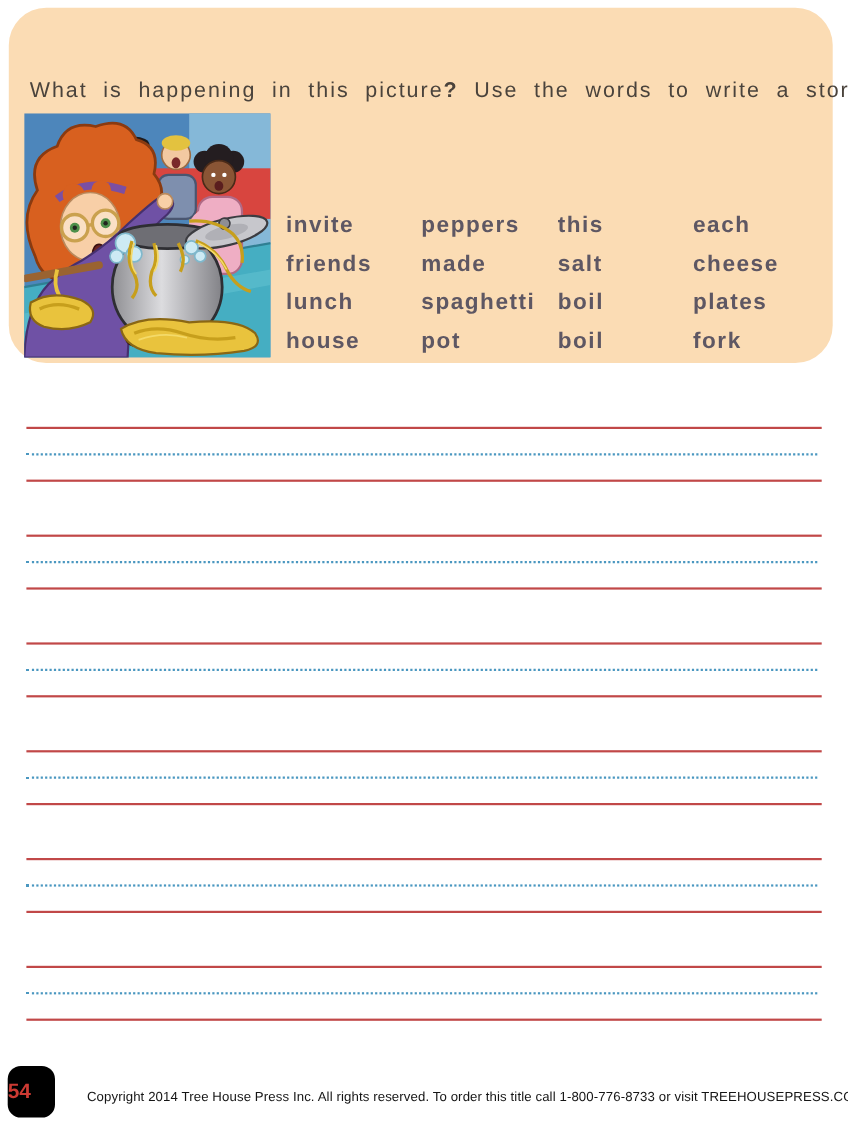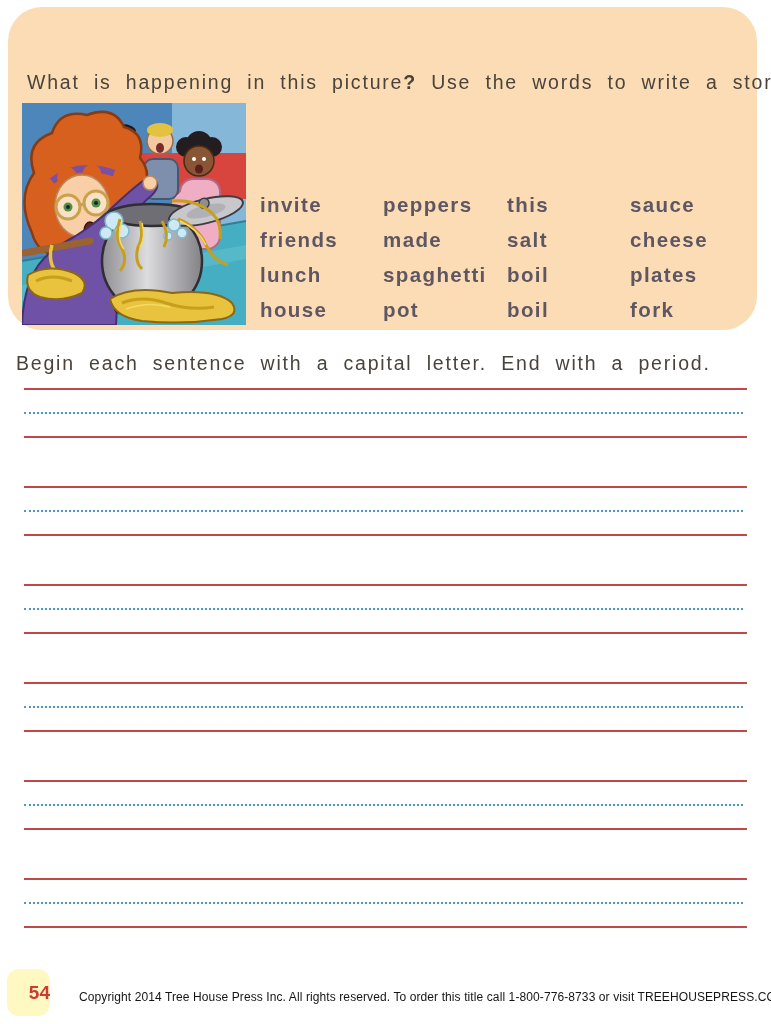--- a/index.html
+++ b/index.html
@@ -36,22 +36,22 @@
   .begin{position:absolute;left:16px;top:352px;width:740px;white-space:nowrap;}
   .line-sets{position:absolute;left:24px;top:388px;width:723px;}
   .line-set{position:relative;height:50px;margin-bottom:48px;}
   .rl{position:absolute;left:0;right:0;height:2px;background:#c14848;}
   .rl.top{top:0;}
   .rl.bot{top:48px;}
   .dl{position:absolute;left:0;right:4px;top:24px;height:0;border-top:2px dotted #4a97c0;}
   
   .page-badge{
     position:absolute;left:7px;top:969px;width:43px;height:47px;
-    background:#fef9c3;border-radius:12px;
-    display:flex;align-items:center;justify-content:flex-end;
+    background:#000000;border-radius:12px;
+    display:flex;align-items:center;justify-content:flex-start;
     font-size:19px;font-weight:600;color:#cc3a33;
   }
   .copyright{
     position:absolute;left:79px;top:990px;width:680px;
     font-size:12px;color:#151515;letter-spacing:.1px;white-space:nowrap;
   }
 </style>
 </head>
 <body>
 
@@ -163,40 +163,39 @@
           <path d="M104,206 q22,-8 44,-2"></path>
         </g>
       </svg>
     </div>
 
 
     <div class="word-grid">
       <span class="word">invite</span>
       <span class="word">peppers</span>
       <span class="word">this</span>
-      <span class="word">sauce</span>
+      <span class="word">each</span>
 
       <span class="word">friends</span>
       <span class="word">made</span>
       <span class="word">salt</span>
       <span class="word">cheese</span>
 
       <span class="word">lunch</span>
       <span class="word">spaghetti</span>
       <span class="word">boil</span>
       <span class="word">plates</span>
 
       <span class="word">house</span>
       <span class="word">pot</span>
       <span class="word">boil</span>
       <span class="word">fork</span>
     </div>
   </div>
 
-  <div class="begin hand">Begin each sentence with a capital letter. End with a period.</div>
 
   <div class="line-sets">
     <div class="line-set">
       <div class="rl top"></div>
       <div class="dl"></div>
       <div class="rl bot"></div>
     </div>
     <div class="line-set">
       <div class="rl top"></div>
       <div class="dl"></div>

